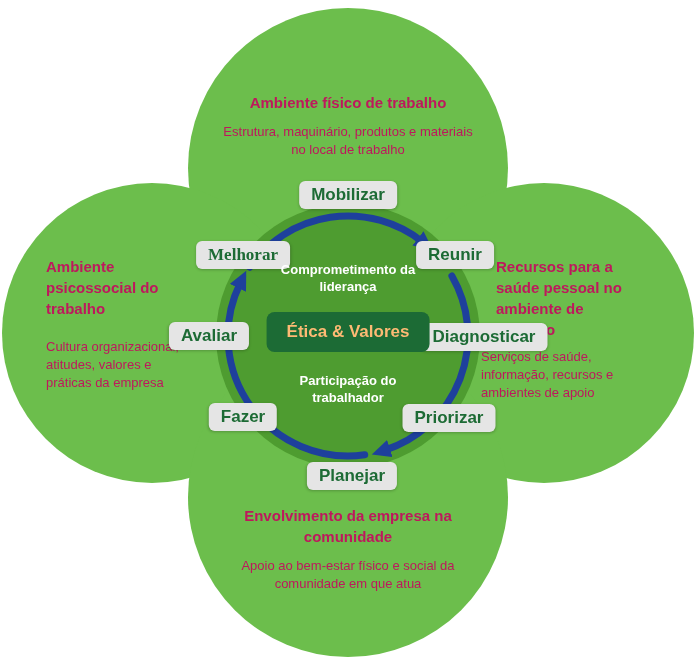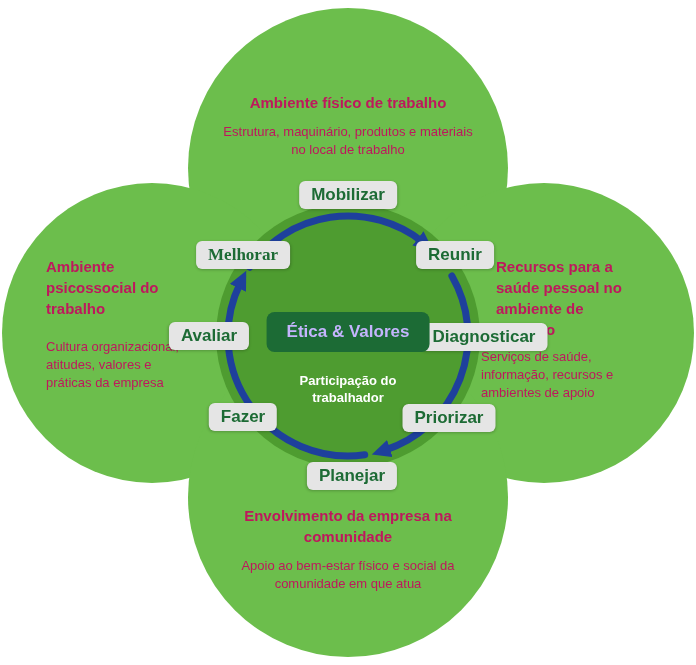--- a/index.html
+++ b/index.html
@@ -68,21 +68,21 @@
     left:50%;
     transform:translateX(-50%);
   }
   .leadership{ top:261px; width:190px; }
   .worker    { top:372px; width:160px; }
   .core-box{
     position:absolute;
     left:50%; top:312px;
     transform:translateX(-50%);
     background:#1C6B35;
-    color:#c4b5fd;
+    color:#fdba74;
     font-weight:bold;
     font-size:17px;
     padding:10px 20px;
     border-radius:8px;
     z-index:5;
     white-space:nowrap;
   }
 </style>
 </head>
 <body>
@@ -132,20 +132,21 @@
 
   <div class="pill" style="left:348px; top:195px;">Mobilizar</div>
   <div class="pill" style="left:455px; top:255px;">Reunir</div>
   <div class="pill" style="left:484px; top:337px;">Diagnosticar</div>
   <div class="pill" style="left:449px; top:418px;">Priorizar</div>
   <div class="pill" style="left:352px; top:476px;">Planejar</div>
   <div class="pill" style="left:243px; top:417px;">Fazer</div>
   <div class="pill" style="left:209px; top:336px;">Avaliar</div>
   <div class="pill" style="left:243px; top:255px;font-family:Liberation Serif, serif;">Melhorar</div>
 
+  <div class="center-label leadership">Comprometimento da liderança</div>
 
   <div class="core-box">
     <span>Ética &amp; Valores</span>
   </div>
 
   <div class="center-label worker">Participação do trabalhador</div>
 
 </div>
 
 </body></html>

